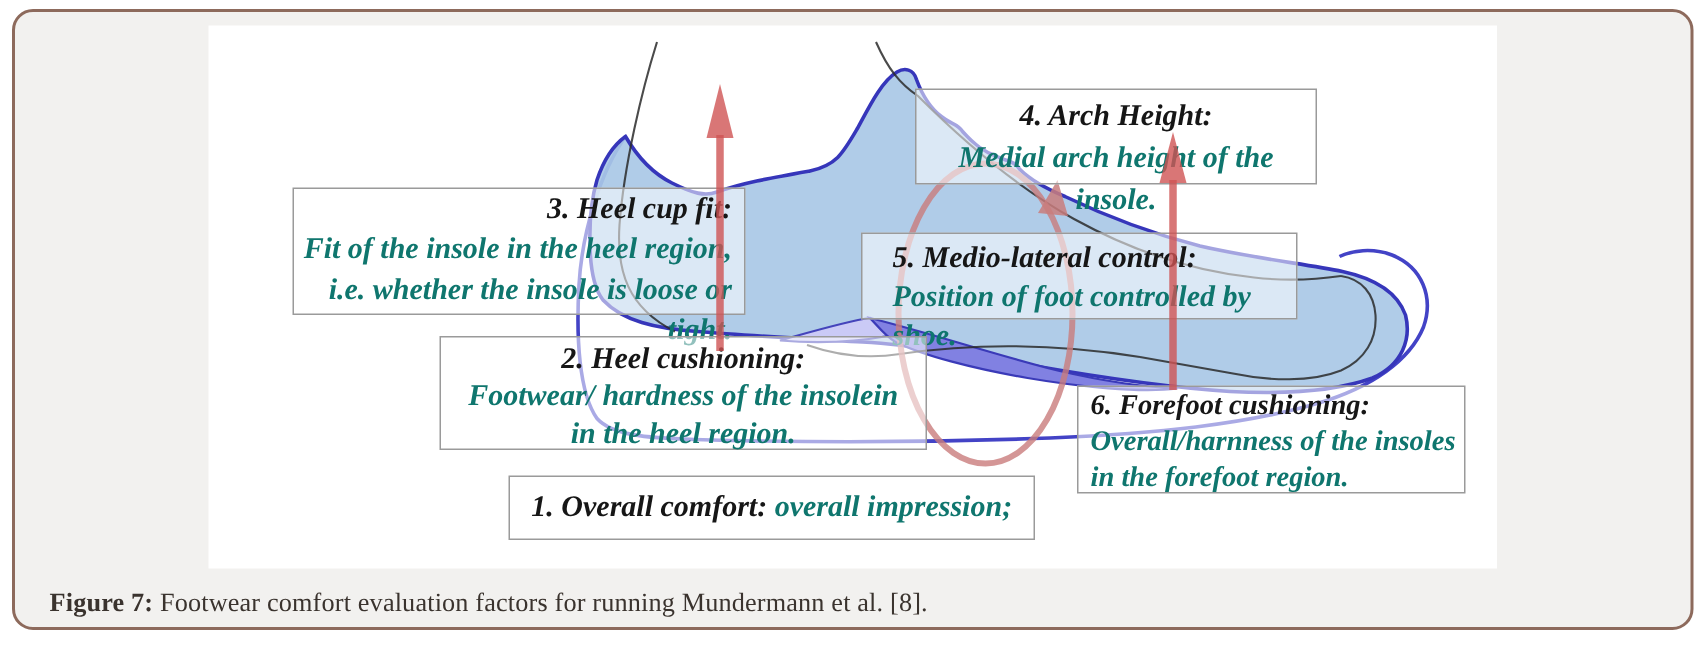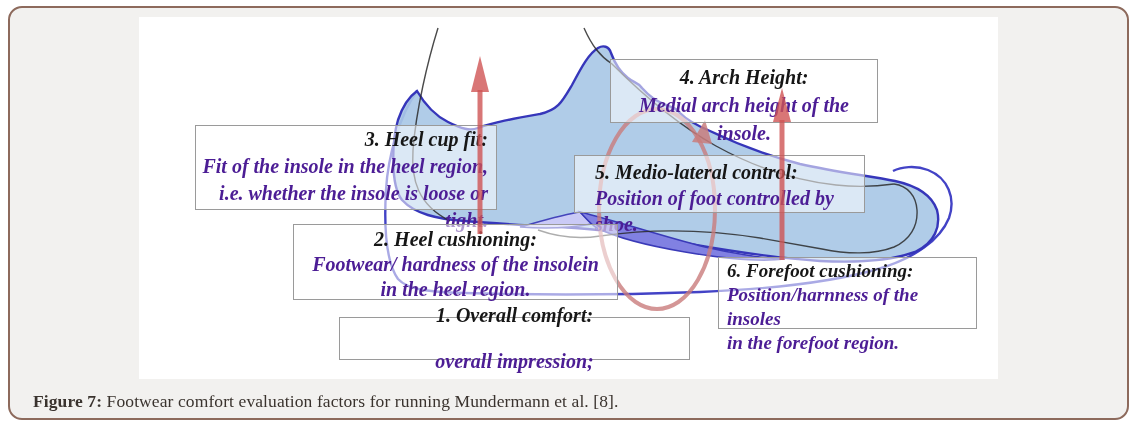--- a/index.html
+++ b/index.html
@@ -9,24 +9,24 @@
          border:2px solid #8d6a5c;border-radius:14px;background:#f2f1ef;}
   #canvas{position:absolute;left:139px;top:17px;width:859px;height:362px;background:#ffffff;}
   svg.layer{position:absolute;left:0;top:0;width:1136px;height:438px;}
   #art{z-index:2;}
   #arrows{z-index:4;pointer-events:none;}
 
   .factor-box{position:absolute;z-index:3;background:rgba(255,255,255,0.55);
               border:1px solid #9a9a9a;font-style:italic;font-weight:bold;
               box-sizing:border-box;margin-left:32px;}
   .factor-heading{color:#161616;}
-  .factor-desc{color:#4c1d95;}
+  .factor-desc{color:#0f766e;}
 
   #box1{left:307px;top:317px;width:351px;height:43px;display:flex;
-        align-items:center;justify-content:center;font-size:20px;white-space:nowrap;flex-direction:column;}
+        align-items:center;justify-content:center;font-size:20px;white-space:nowrap;}
   #box2{left:261px;top:224px;width:325px;height:76px;text-align:center;
         font-size:20px;line-height:25px;padding-top:2px;}
   #box3{left:163px;top:125px;width:302px;height:85px;text-align:right;
         font-size:20px;line-height:27px;padding-right:8px;}
   #box4{left:578px;top:59px;width:268px;height:64px;text-align:center;
         font-size:20px;line-height:28px;padding-top:3px;}
   #box5{left:542px;top:155px;width:291px;height:58px;text-align:left;
         font-size:20px;line-height:26px;padding:3px 0 0 20px;}
   #box6{left:686px;top:257px;width:259px;height:72px;text-align:left;
         font-size:19px;line-height:24px;padding:1px 0 0 8px;}
@@ -95,21 +95,21 @@
   </div>
 
   <div id="box2" class="factor-box">
     <div class="factor-heading">2. Heel cushioning:</div>
     <div class="factor-desc">Footwear/ hardness of the insolein</div>
     <div class="factor-desc">in the heel region.</div>
   </div>
 
   <div id="box6" class="factor-box">
     <div class="factor-heading">6. Forefoot cushioning:</div>
-    <div class="factor-desc">Position/harnness of the insoles</div>
+    <div class="factor-desc">Overall/harnness of the insoles</div>
     <div class="factor-desc">in the forefoot region.</div>
   </div>
 
   <div id="box1" class="factor-box">
     <span class="factor-heading">1. Overall comfort:</span>&nbsp;<span class="factor-desc">overall impression;</span>
   </div>
 
   <svg id="arrows" class="layer" viewBox="0 0 1136 438">
     <line x1="480" y1="234" x2="480" y2="90" stroke-width="5" opacity="0.8" stroke="#cf5454"></line>
     <polygon points="480,56 471,92 489,92" opacity="0.8" fill="#cf5454"></polygon>

